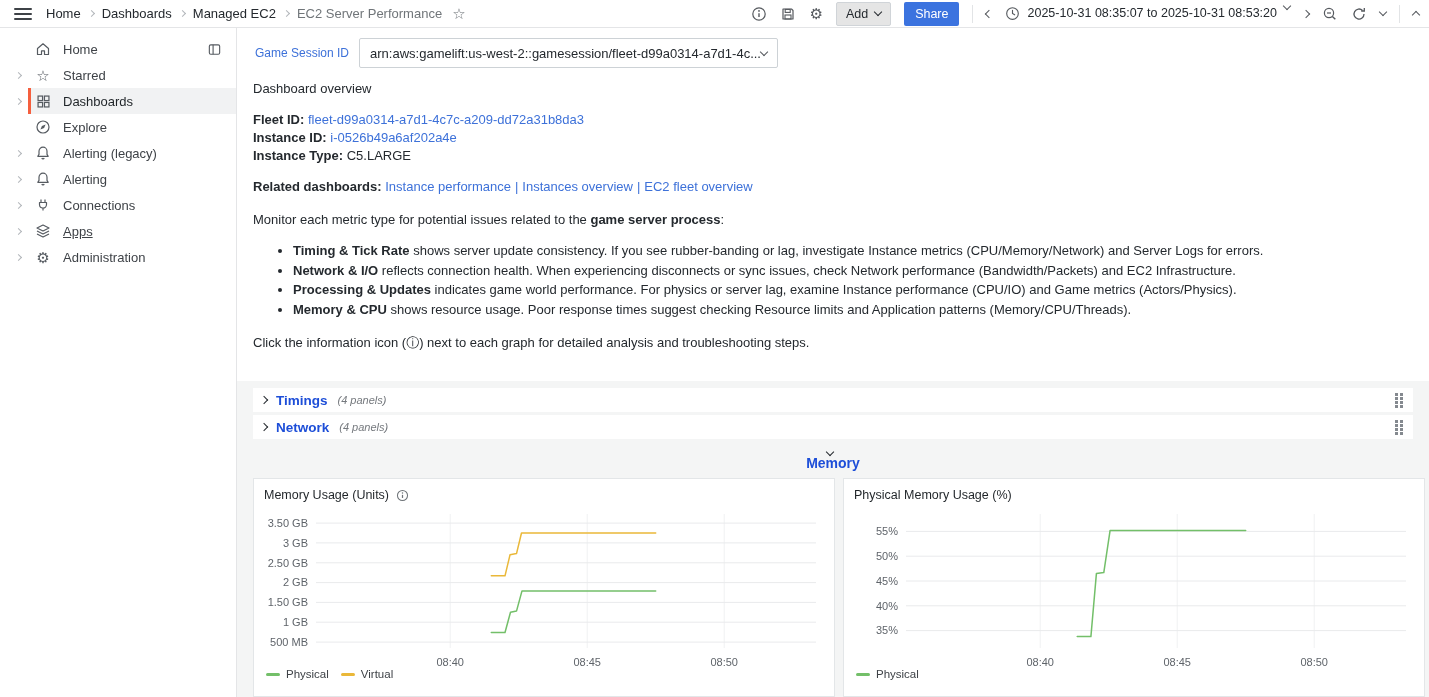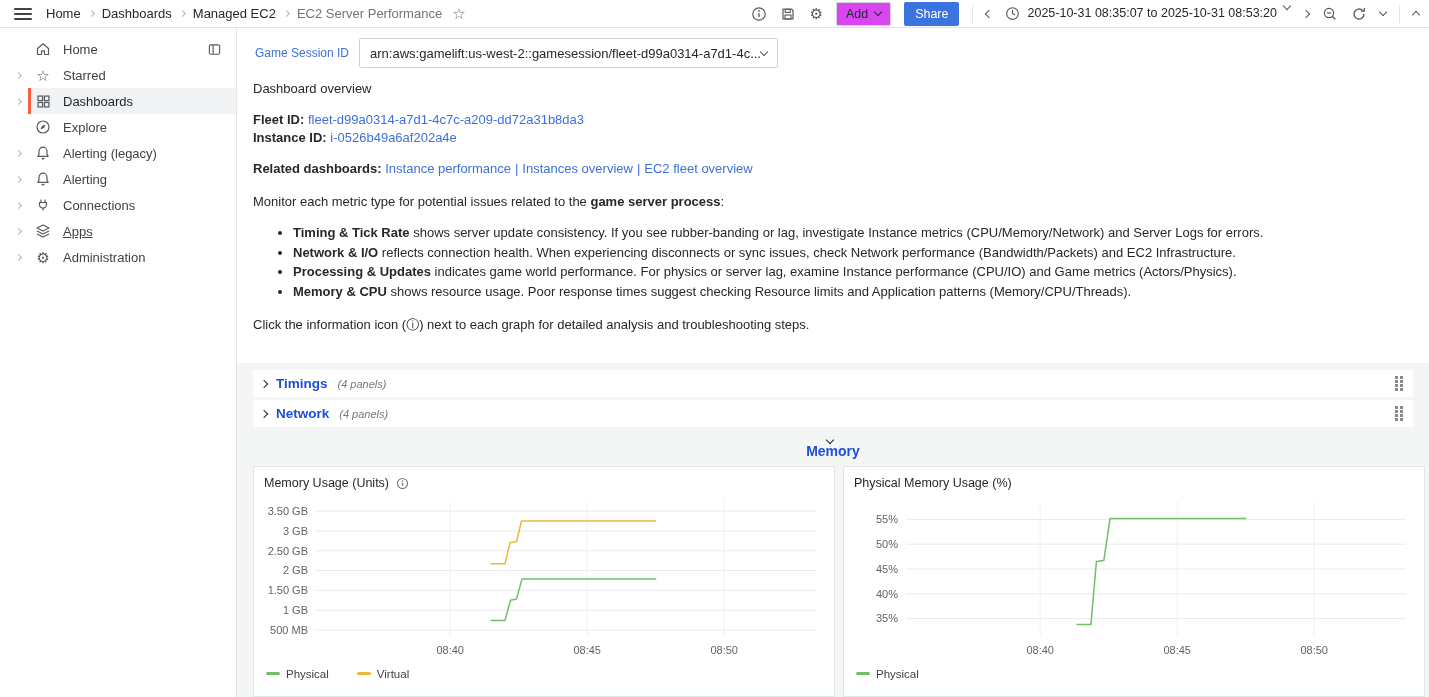--- a/index.html
+++ b/index.html
@@ -19,21 +19,21 @@
   .burger{width:18px;display:flex;flex-direction:column;gap:3px;cursor:pointer;padding:2px 0;}
   .burger i{height:2px;background:#3E4247;border-radius:1px;}
   .crumbs{display:flex;align-items:center;gap:8px;margin-left:4px;}
   .crumb{color:#24292E;cursor:pointer;}
   .crumb.current{color:#707579;cursor:default;}
   .star-glyph{font-size:15px;color:#6E7378;cursor:pointer;line-height:1;}
   .tb-right{display:flex;align-items:center;gap:13px;}
   .tb-icon{color:#55595E;cursor:pointer;display:flex;align-items:center;}
   .gear-glyph{font-size:15px;line-height:1;color:#55595E;}
   .btn-outline{display:flex;align-items:center;gap:7px;border:1px solid #D0D4D8;border-radius:2px;
-    background:#d946ef;height:24px;padding:0 9px;font-size:12.5px;color:#24292E;cursor:pointer;}
+    background:#e5e5e5;height:24px;padding:0 9px;font-size:12.5px;color:#24292E;cursor:pointer;}
   .btn-share{height:24px;padding:0 11px;border:none;border-radius:2px;background:#3B73DF;
     color:#fff;font-size:12.5px;display:flex;align-items:center;cursor:pointer;}
   .tb-divider{width:1px;height:18px;background:#E2E4E6;}
   .time-wrap{display:flex;gap:7px;cursor:pointer;color:#24292E;}
   .time-text{font-size:12.5px;font-weight:500;white-space:nowrap;}
   
   .cv{display:inline-block;width:6px;height:6px;border-right:1.5px solid #55595E;border-bottom:1.5px solid #55595E;}
   .cv-down{transform:rotate(45deg);margin-top:-3px;}
   .cv-up{transform:rotate(-135deg);margin-top:3px;}
   .cv-left{transform:rotate(135deg);}
@@ -91,21 +91,21 @@
 
   
   .panels{display:flex;gap:8px;margin:0 4px 0 16px;height:247px;}
   .panel{background:#FFFFFF;border:1px solid #E3E6E8;border-radius:0;display:flex;flex-direction:column;}
   .panel-left{width:582px;flex:none;}
   .panel-right{flex:1;}
   .panel-header{display:flex;align-items:center;gap:7px;padding:9px 10px 2px;}
   .panel-title{font-size:12.5px;font-weight:500;color:#1F2428;}
   .panel-info{color:#6E7378;cursor:pointer;display:flex;}
   .chart{flex:1;margin:0 4px;}
-  .legend{display:flex;align-items:center;gap:28px;padding:0 12px 20px;height:24px;}
+  .legend{display:flex;align-items:center;gap:12px;padding:0 12px 20px;height:24px;}
   .lg-item{display:flex;align-items:center;gap:6px;cursor:pointer;}
   .lg-dash{width:14px;height:3px;border-radius:2px;}
   .lg-label{font-size:11.5px;color:#3E4247;}
 </style>
 </head>
 <body>
 
 <header class="topbar">
   <div class="tb-left">
     <span class="burger">
@@ -325,20 +325,22 @@
         </span>
       </div>
 
       <div class="overview">
         <p class="ov-title">Dashboard overview</p>
         <div class="ov-ids">
           <div><span class="ov-label">Fleet ID:</span>
             <a class="link">fleet-d99a0314-a7d1-4c7c-a209-dd72a31b8da3</a></div>
           <div><span class="ov-label">Instance ID:</span>
             <a class="link">i-0526b49a6af202a4e</a></div>
+          <div><span class="ov-label">Instance Type:</span>
+            <span>C5.LARGE</span></div>
         </div>
         <div class="ov-related">
           <span class="ov-label">Related dashboards:</span>
           <a class="link">Instance performance</a><span class="pipe">|</span><a class="link">Instances overview</a><span class="pipe">|</span><a class="link">EC2 fleet overview</a>
         </div>
         <p class="ov-monitor"><span>Monitor each metric type for potential issues related to the </span><b>game server process</b><span>:</span></p>
         <ul class="ov-bullets">
           <li><b>Timing &amp; Tick Rate</b><span> shows server update consistency. If you see rubber-banding or lag, investigate Instance metrics (CPU/Memory/Network) and Server Logs for errors.</span></li>
           <li><b>Network &amp; I/O</b><span> reflects connection health. When experiencing disconnects or sync issues, check Network performance (Bandwidth/Packets) and EC2 Infrastructure.</span></li>
           <li><b>Processing &amp; Updates</b><span> indicates game world performance. For physics or server lag, examine Instance performance (CPU/IO) and Game metrics (Actors/Physics).</span></li>

